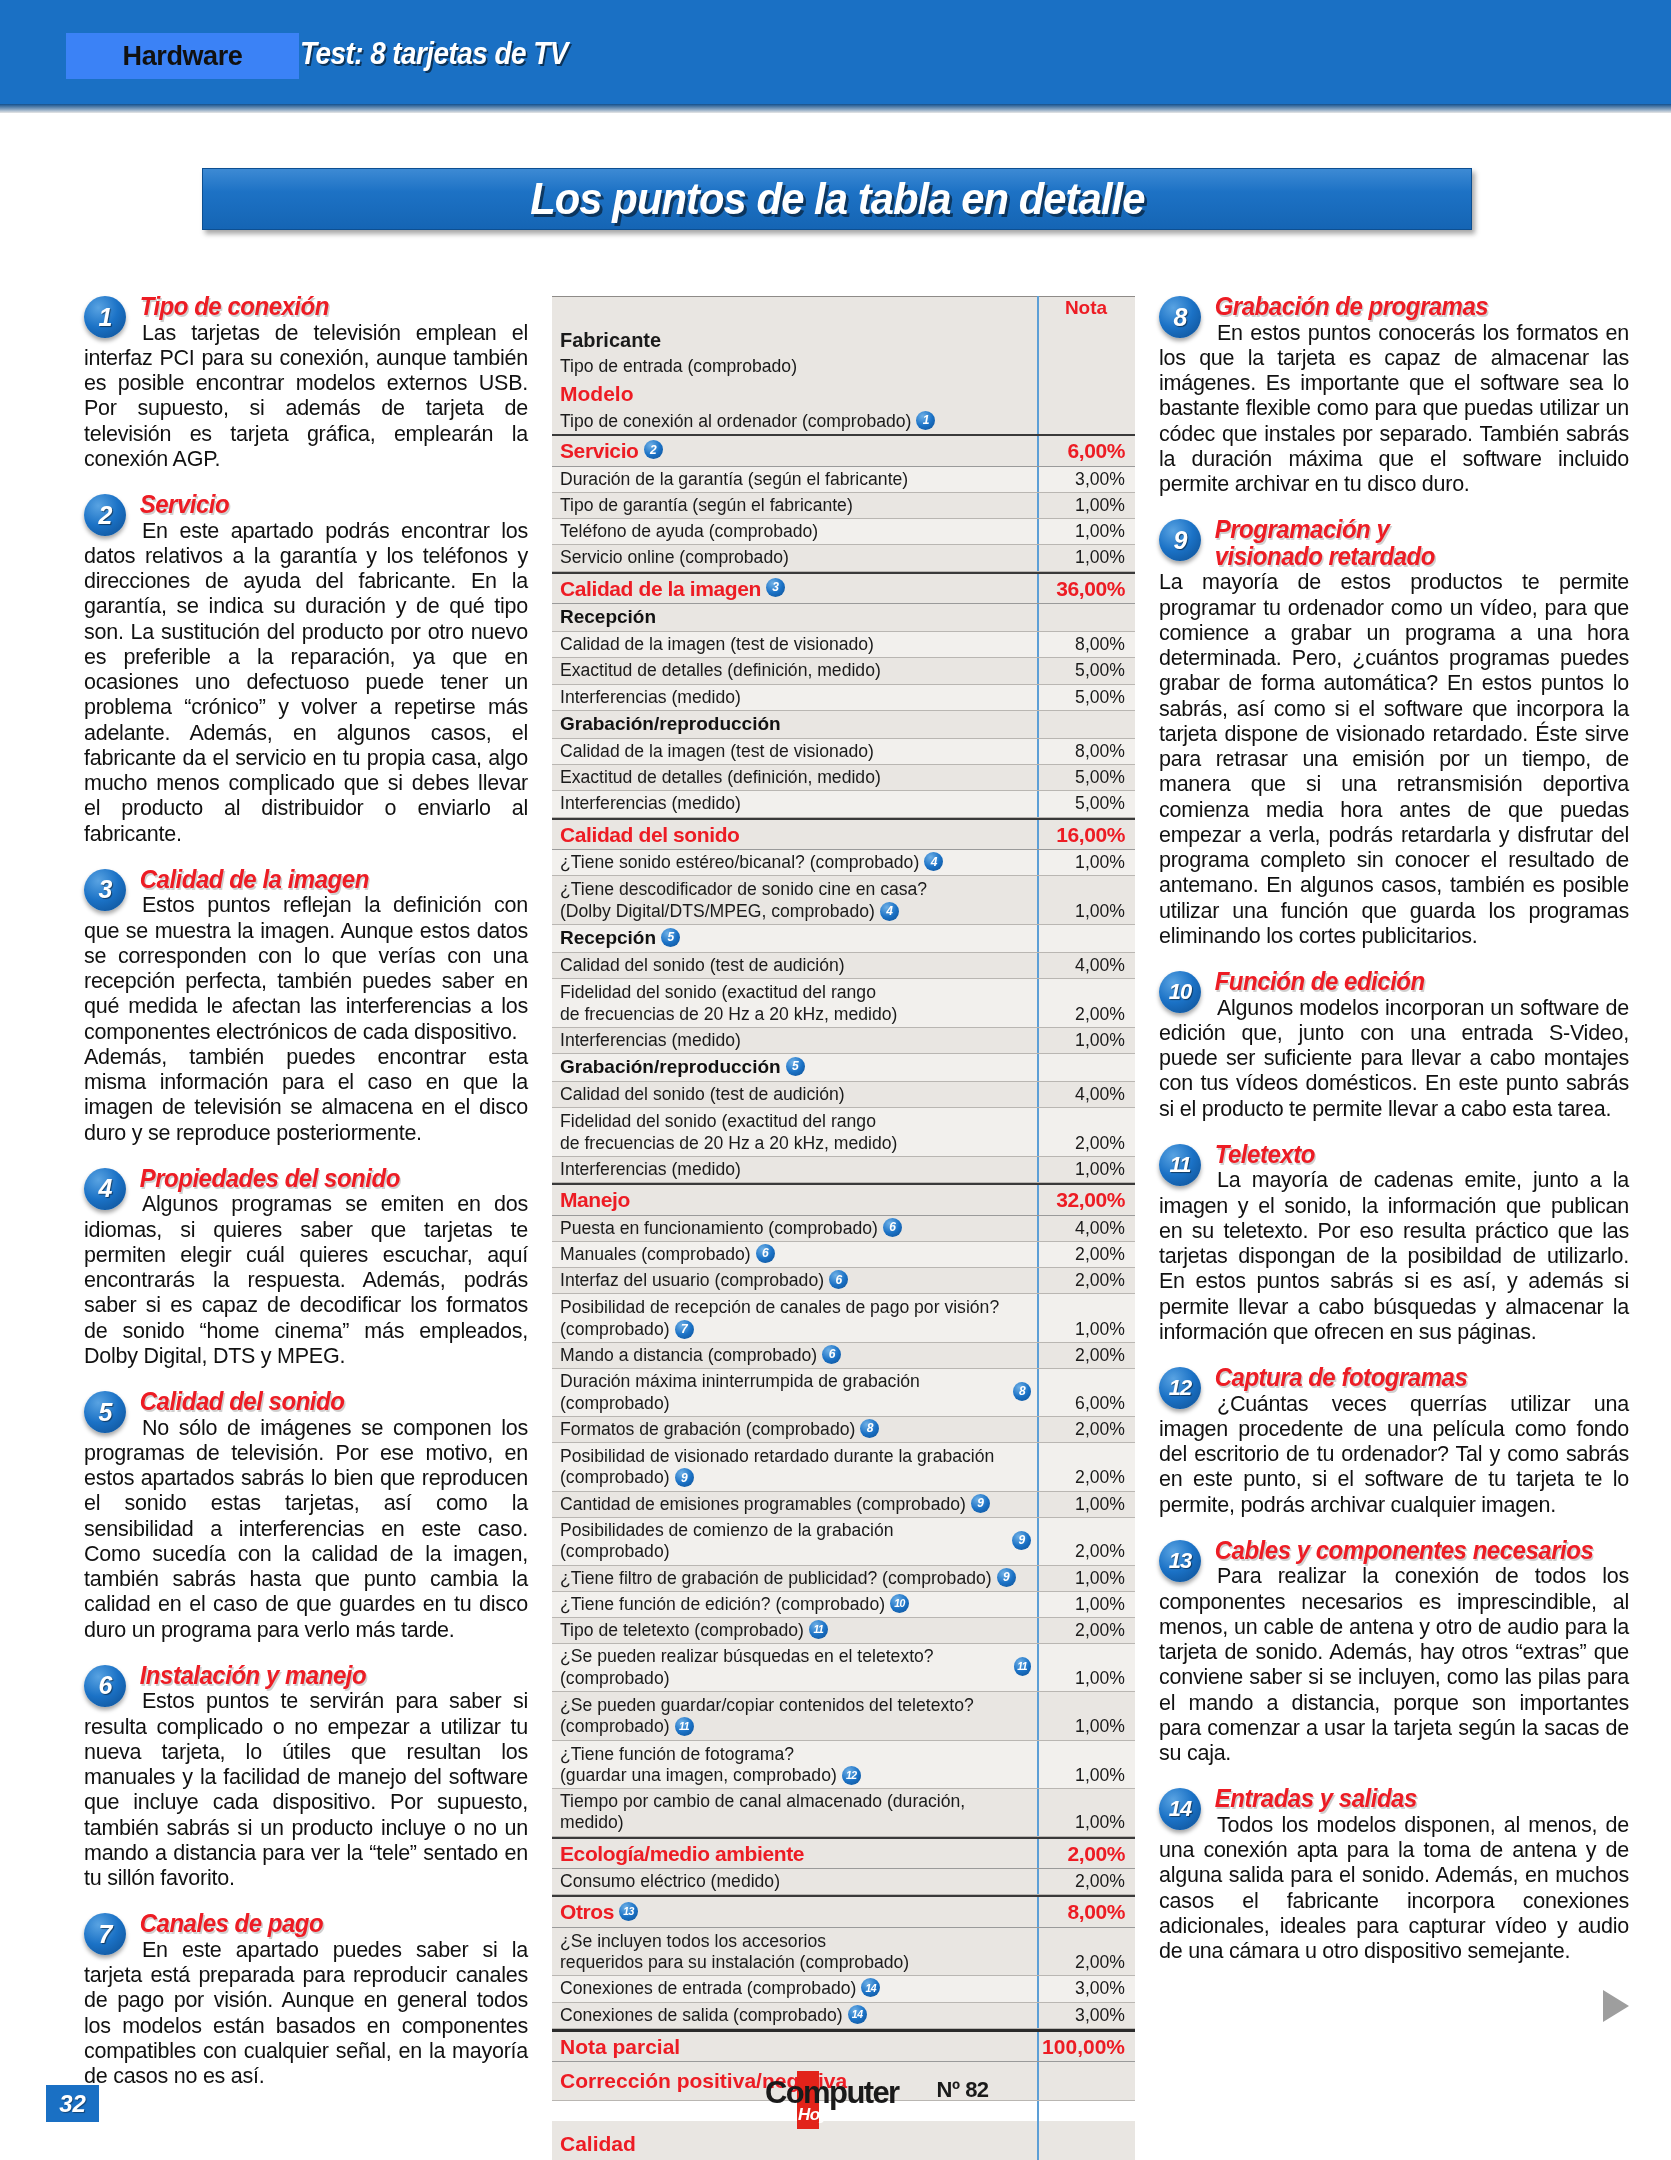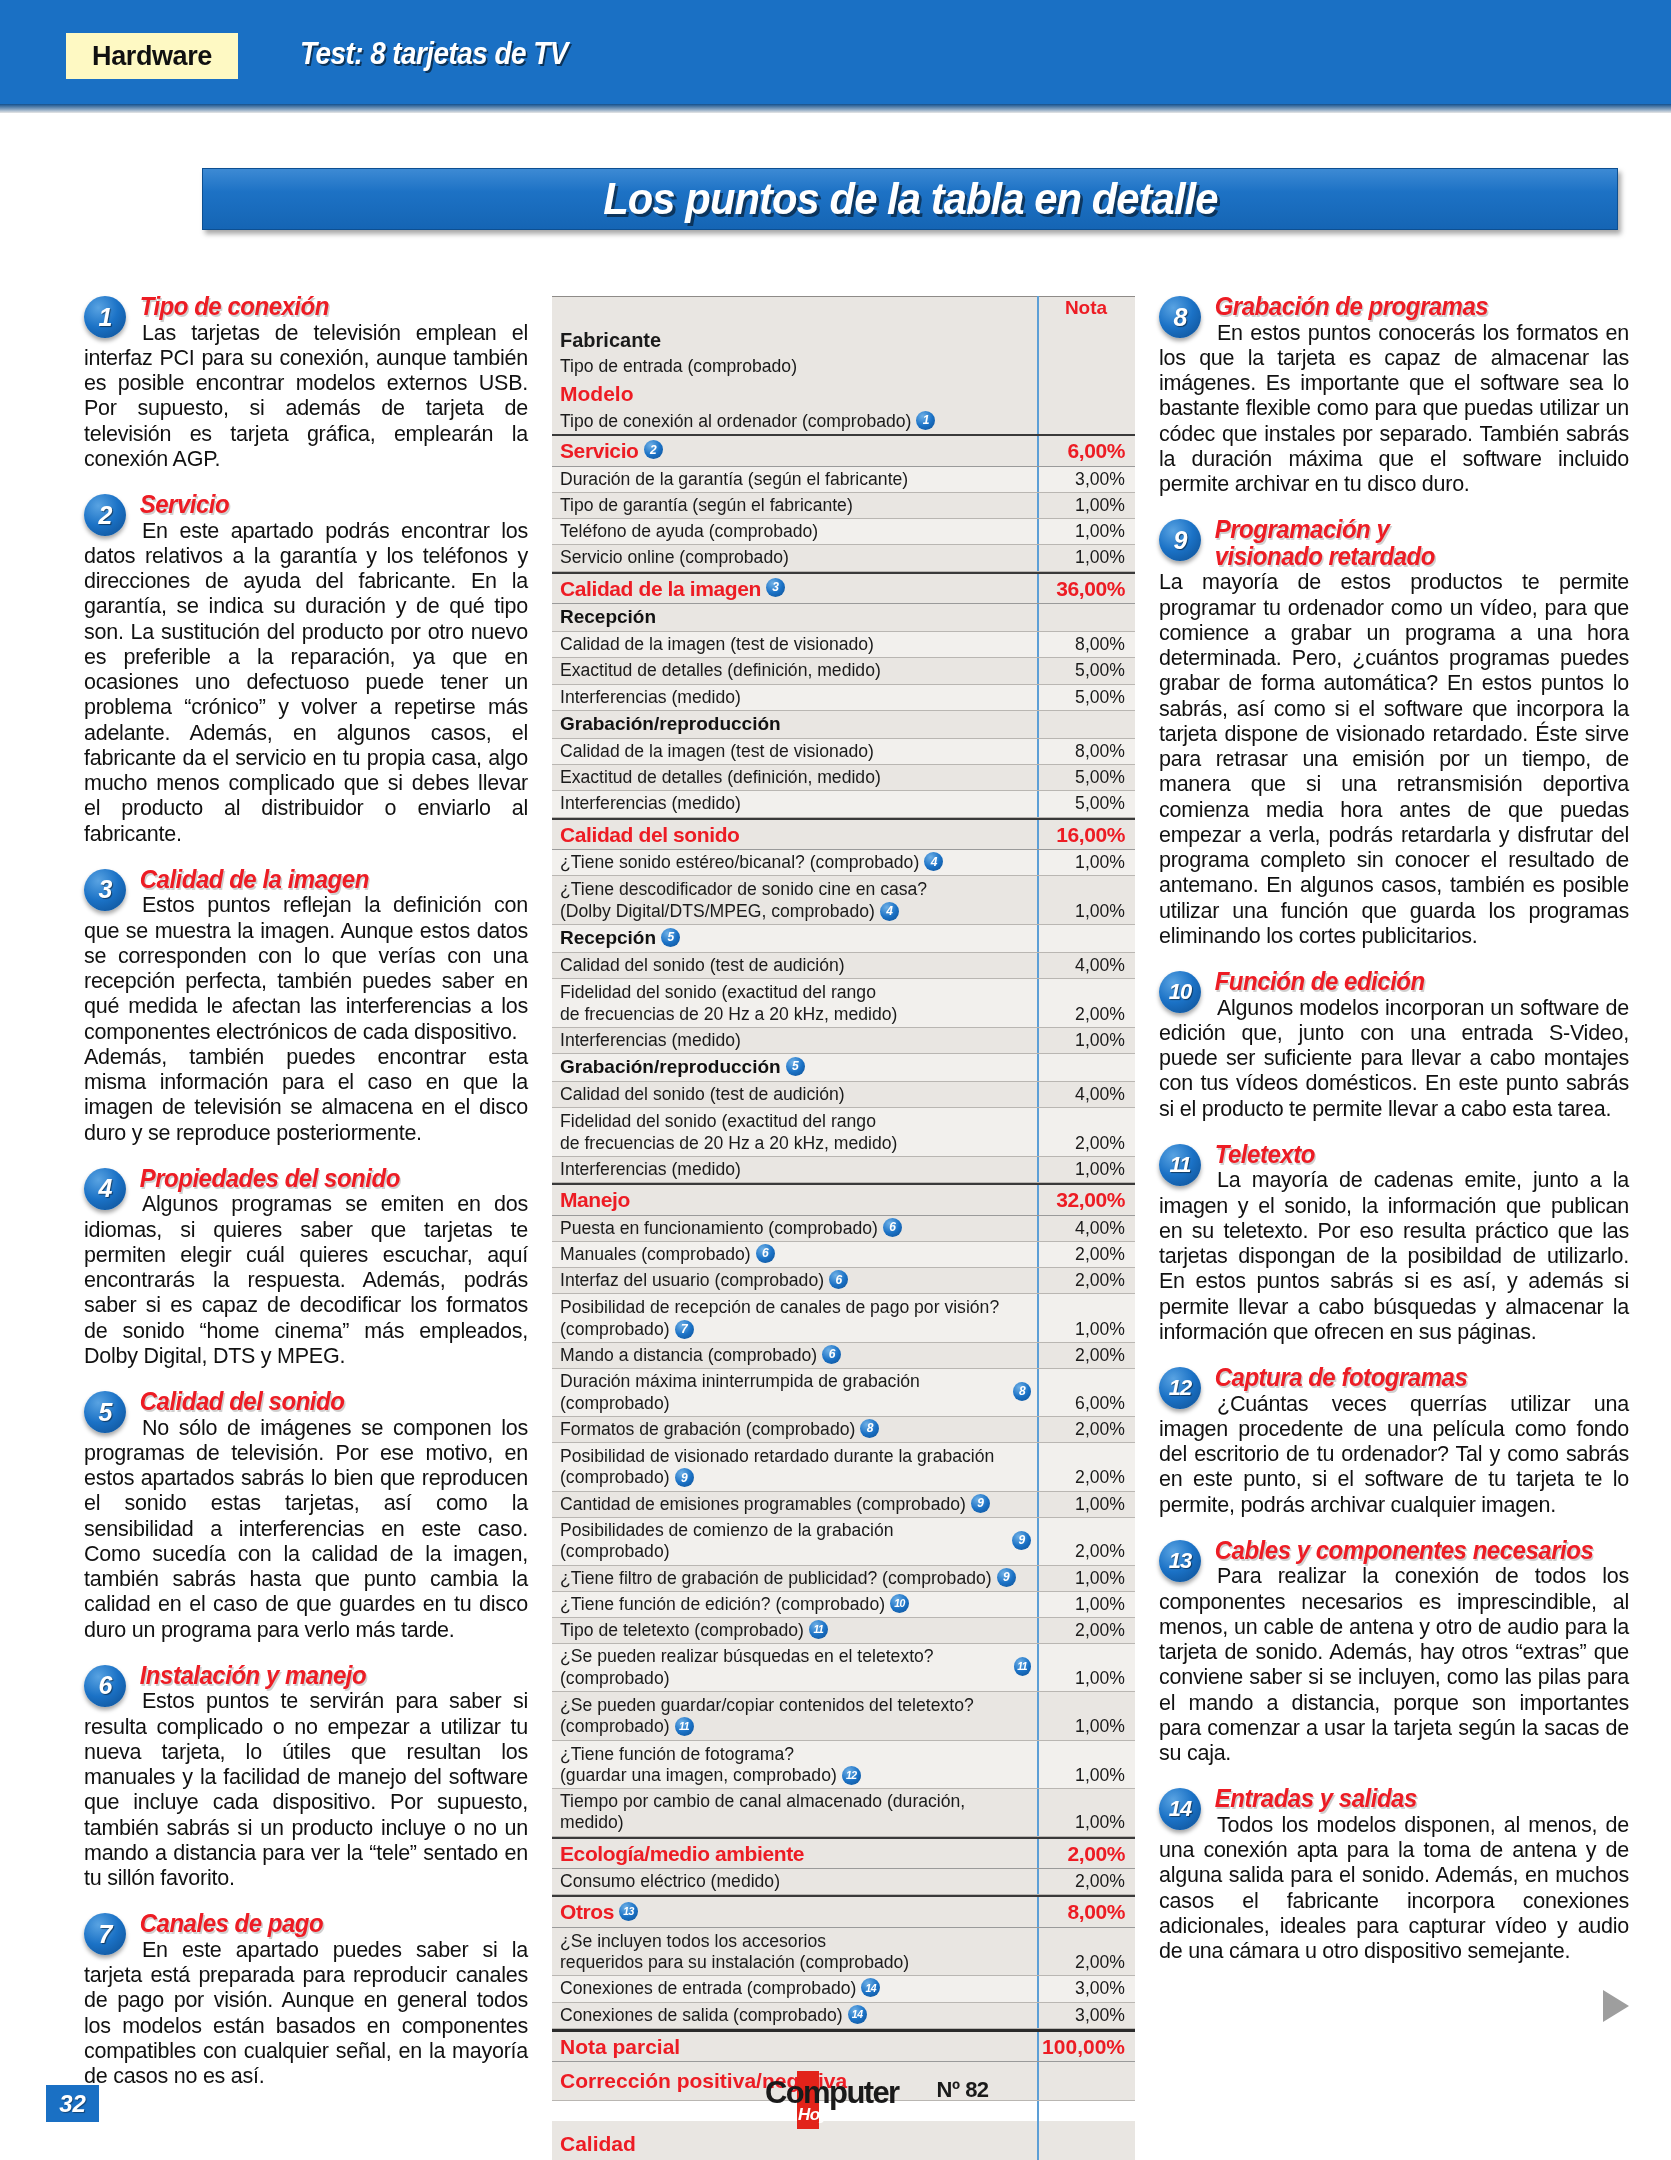--- a/index.html
+++ b/index.html
@@ -15,42 +15,42 @@
   
   .topbar {
     position:absolute; left:0; top:0; width:1671px; height:104px;
     background:#1a70c4;
   }
   .topbar-shadow {
     position:absolute; left:0; top:104px; width:1671px; height:9px;
     background: linear-gradient(to bottom, #14508c 0%, #7d9dbd 55%, #e6e6e6 100%);
   }
   .hw-badge {
-    position:absolute; left:66px; top:33px; width:172px; height:46px;
-    background:#fef9c3; display:flex; align-items:center; justify-content:center;
+    position:absolute; left:66px; top:33px; width:233px; height:46px;
+    background:#3b82f6; display:flex; align-items:center; justify-content:center;
   }
   .hw-badge span {
     font-weight:bold; font-size:27px; color:#111; letter-spacing:-0.4px;
     font-family:"Liberation Sans", sans-serif;
   }
   .topbar-title {
     position:absolute; left:300px; top:36px;
     font-size:31px; font-weight:bold; font-style:italic; color:#ffffff;
     letter-spacing:-0.6px;
     text-shadow: 2px 2px 0 rgba(0,0,0,0.55);
     font-family:"Liberation Sans", sans-serif;
     transform: scaleX(0.9); transform-origin: left center;
   }
 
   
   .headline-wrap {
     position:absolute; left:202px; top:168px; width:1270px; height:66px;
   }
   .headline-bar {
-    position:absolute; left:0; top:0; width:1416px; height:62px;
+    position:absolute; left:0; top:0; width:1270px; height:62px;
     background: linear-gradient(to bottom, #3d8ad4 0%, #1d72c5 38%, #1565b4 100%);
     border:1px solid #0d4f91;
     box-shadow: 3px 4px 5px rgba(0,0,0,0.35);
     display:flex; align-items:center; justify-content:center;
   }
   .headline-bar span {
     font-size:44px; font-weight:bold; font-style:italic; color:#ffffff;
     letter-spacing:-1px;
     text-shadow: 3px 3px 0 rgba(0,0,0,0.5);
     transform: scaleX(0.95);

